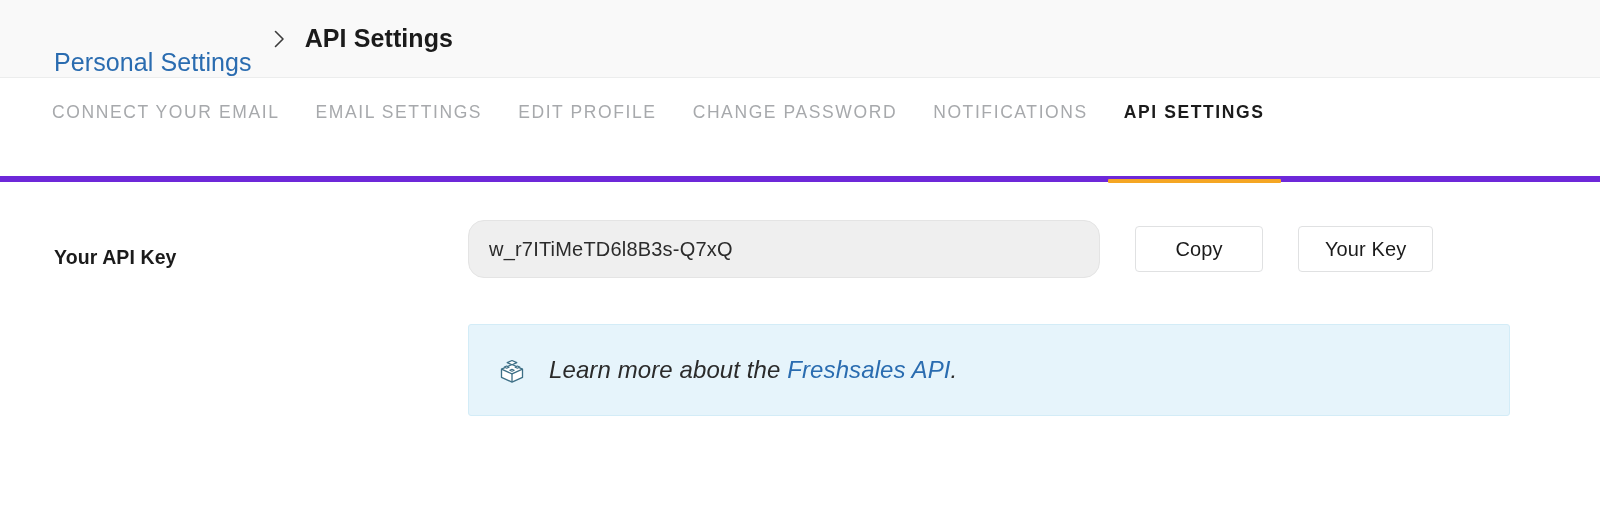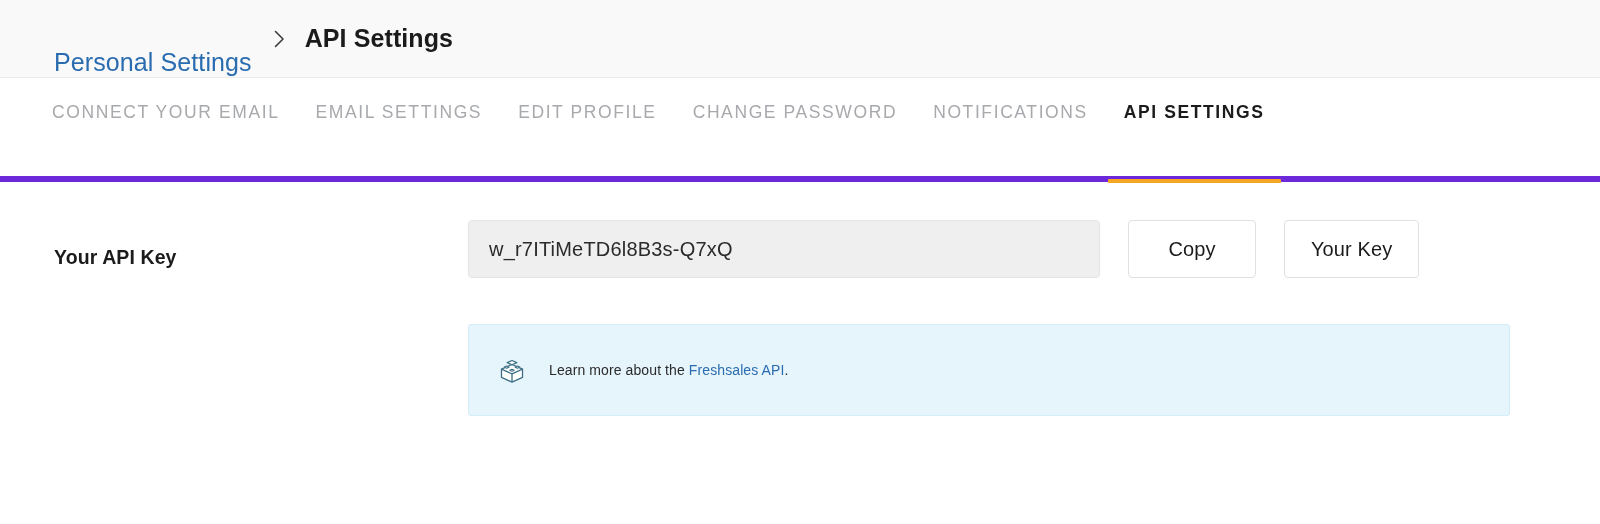--- a/index.html
+++ b/index.html
@@ -109,32 +109,32 @@
     font-size: 19.5px;
     font-weight: bold;
     color: #1b1b1b;
     letter-spacing: 0.1px;
   }
   .api-key-input {
     width: 632px;
     height: 58px;
     background: #efefef;
     border: 1px solid #e4e4e4;
-    border-radius: 4px;
+    border-radius: 16px;
     padding: 0 20px;
     font-family: "Liberation Sans", sans-serif;
     font-size: 20px;
     color: #2b2b2b;
     letter-spacing: 0.2px;
     outline: none;
   }
   .btn {
-    height: 58px;
+    height: 46px;
     min-width: 128px;
-    margin-left: 28px;
+    margin-left: 35px;
     background: #ffffff;
     border: 1px solid #e0e1e2;
     border-radius: 4px;
     font-family: "Liberation Sans", sans-serif;
     font-size: 20px;
     color: #1b1b1b;
     cursor: pointer;
     padding: 0 26px;
     letter-spacing: 0.1px;
   }
@@ -158,23 +158,24 @@
   .banner-icon {
     width: 34px;
     height: 34px;
     margin-right: 20px;
     flex: 0 0 auto;
     display: flex;
     align-items: center;
     justify-content: center;
   }
   .banner-text {
-    font-size: 14px;
+    font-size: 24px;
     color: #2b2b2b;
     letter-spacing: 0.1px;
+    font-style: italic;
   }
   .banner-link {
     color: #2a6cb0;
     text-decoration: none;
     cursor: pointer;
   }
 </style>
 </head>
 <body>
 

